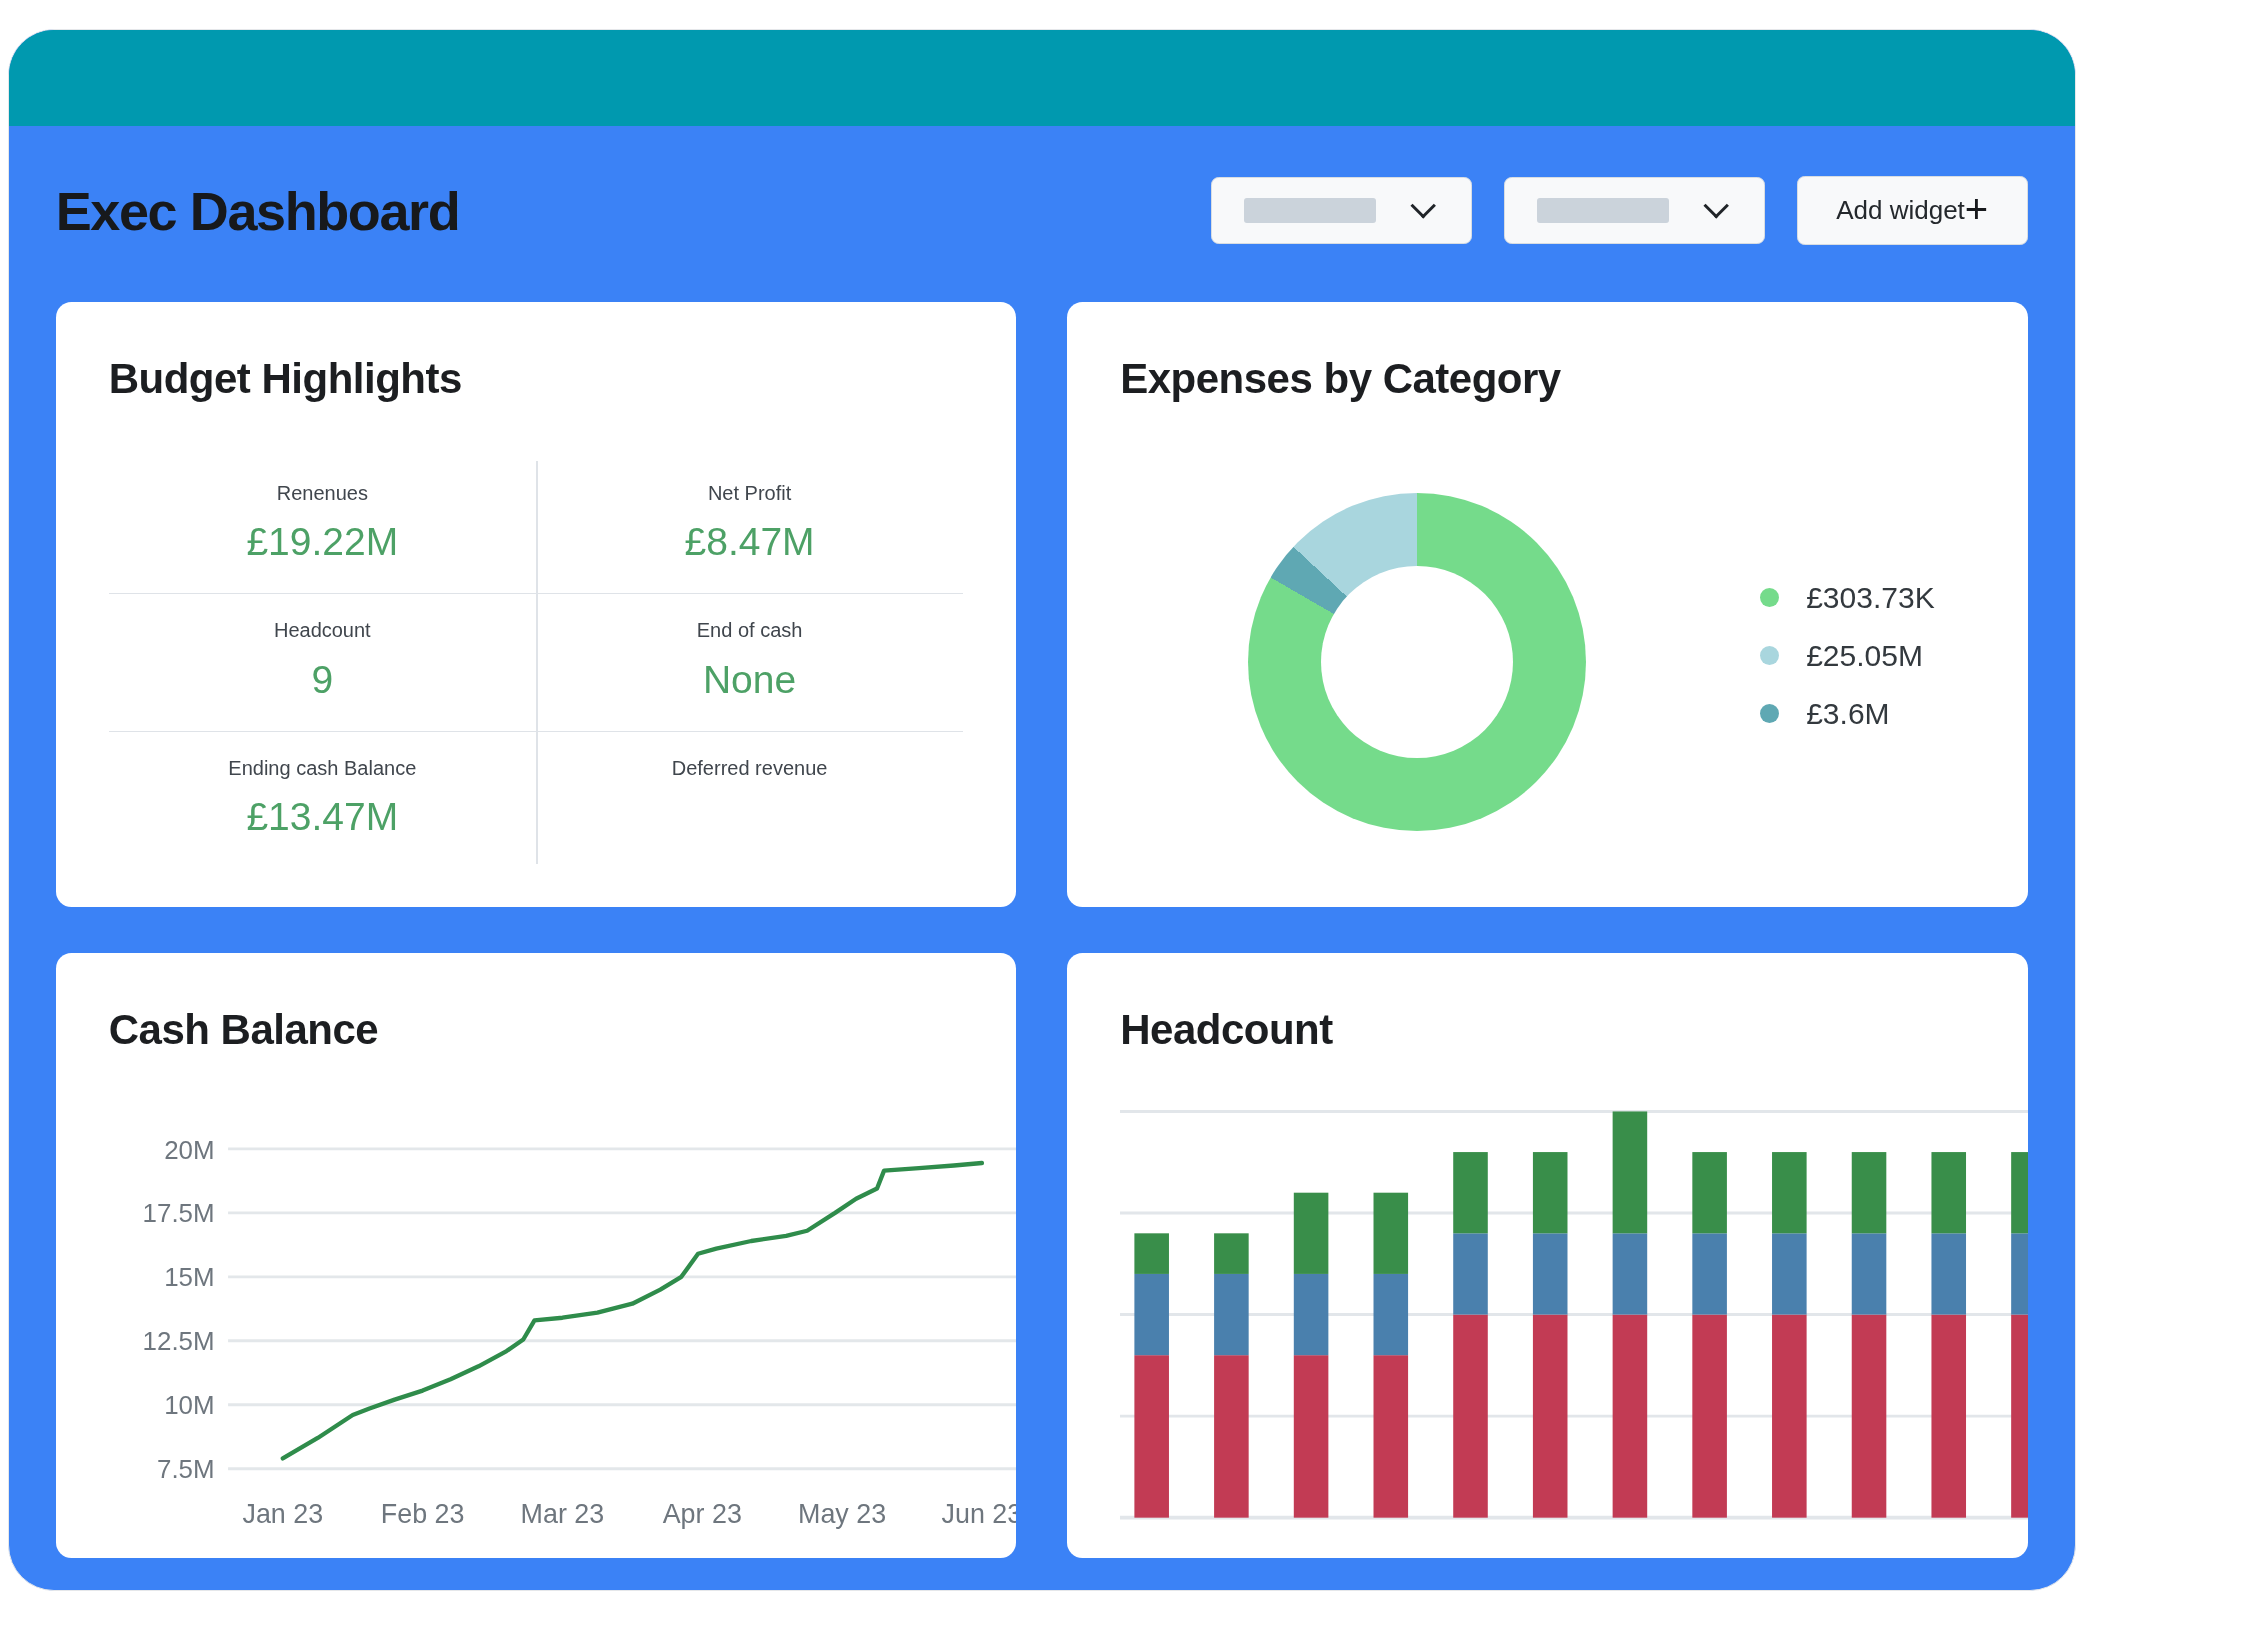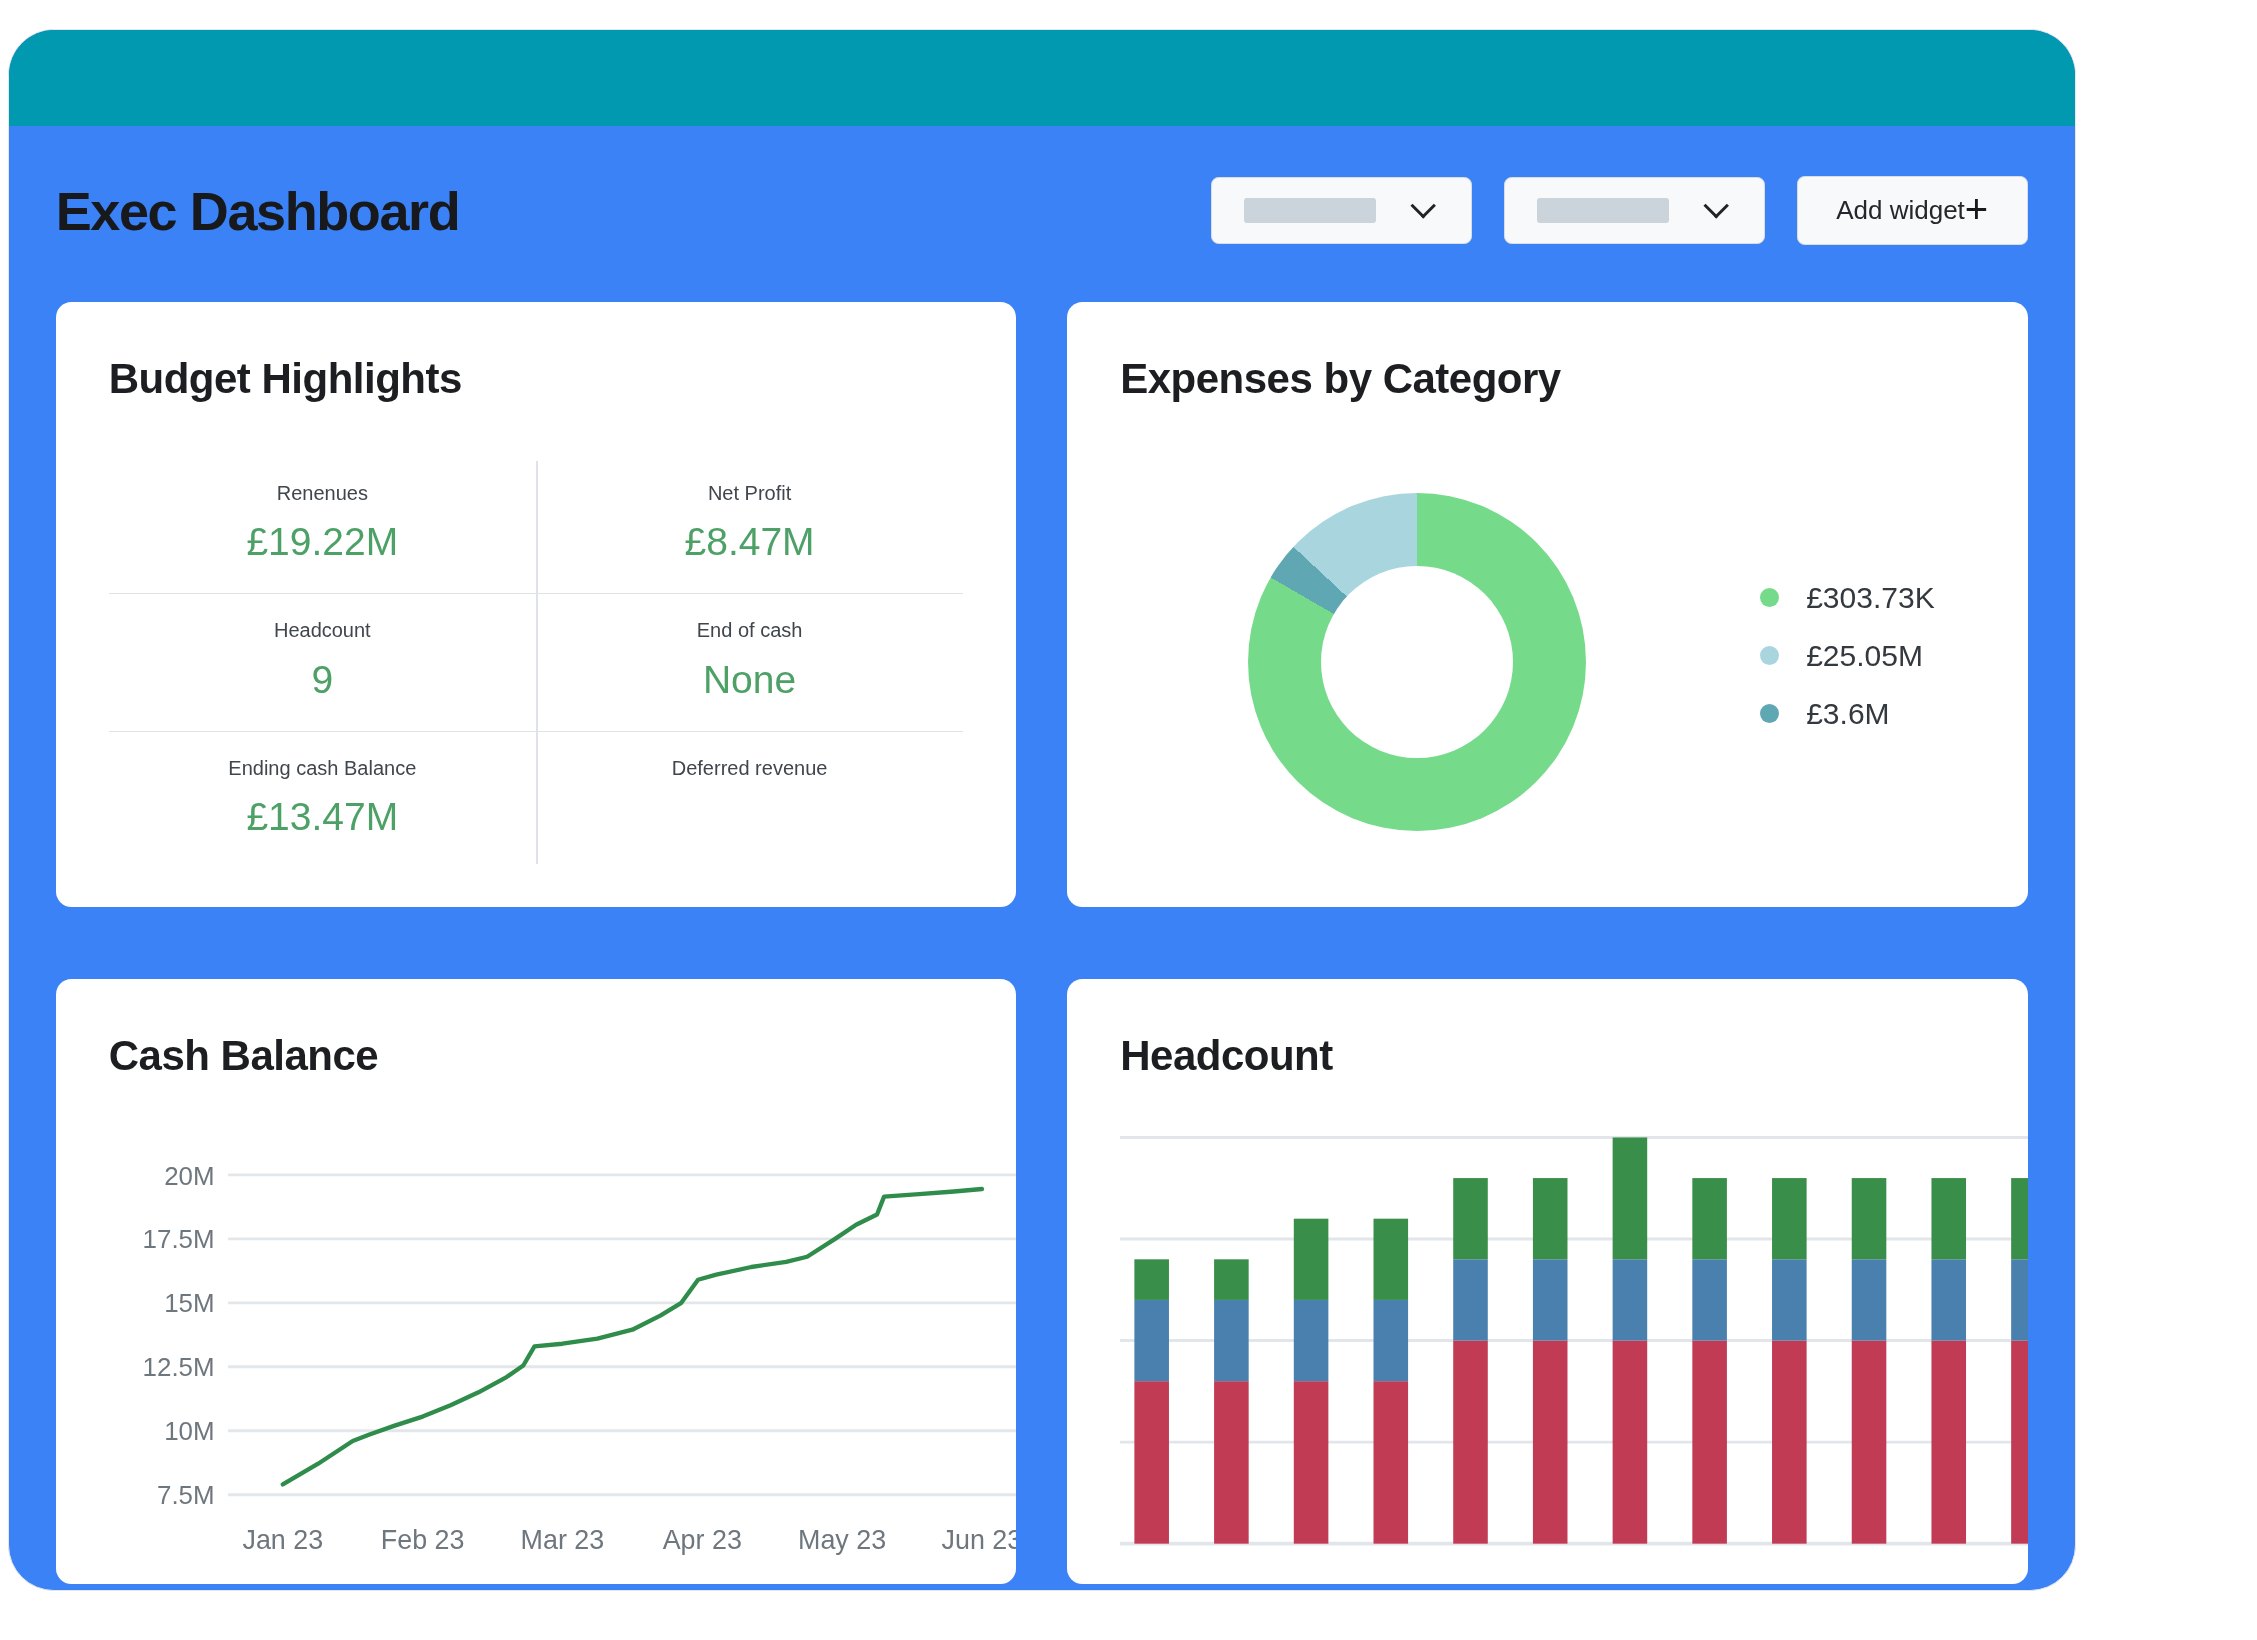--- a/index.html
+++ b/index.html
@@ -13,21 +13,21 @@
   .page-title{font-size:54px;font-weight:800;color:#17191C;letter-spacing:-1.4px;}
   .controls{display:flex;gap:32px;align-items:center;}
   .select{width:261px;height:67px;background:#F8F9FA;border:1.9px solid #D8DDE2;border-radius:7.7px;
     display:flex;align-items:center;justify-content:space-between;padding:0 38px 0 32px;box-sizing:border-box;cursor:pointer;}
   .select-pill{width:132px;height:25px;background:#CBD3DB;border-radius:2.9px;}
   .chevron{width:15.4px;height:15.4px;border-right:3.8px solid #202428;border-bottom:3.8px solid #202428;
     transform:rotate(45deg) translate(-2.9px,-2.9px);}
   .btn-add{width:229px;height:67px;background:#F8F9FA;border:1.9px solid #D8DDE2;border-radius:7.7px;
     display:flex;align-items:center;justify-content:center;font-size:26px;color:#24282C;cursor:pointer;}
   .plus-icon{font-size:40px;font-weight:400;line-height:1;color:#17191C;margin-top:-3.8px;}
-  .cards{display:grid;grid-template-columns:1fr 1fr;gap:72px 51px;margin-top:57px;grid-auto-rows:605px;}
+  .cards{display:grid;grid-template-columns:1fr 1fr;gap:46px 51px;margin-top:57px;grid-auto-rows:605px;}
   .card{position:relative;background:#fff;border-radius:15.4px;padding:53px;box-sizing:border-box;overflow:hidden;}
   .card-title{font-size:42px;font-weight:700;color:#1C1E21;letter-spacing:-0.5px;}
   
   .metric-grid{position:relative;margin-top:54px;display:grid;grid-template-columns:1fr 1fr;}
   .metric-cell{text-align:center;padding:25px 0 29px;}
   .metric-cell.r2,.metric-cell.r3{border-top:1.9px solid #DFE3E8;}
   .metric-label{font-size:20px;color:#40464D;margin-bottom:15.4px;}
   .metric-value{font-size:39px;font-weight:500;color:#4DA166;}
   .v-divider{position:absolute;left:50%;top:3.8px;bottom:3.8px;width:1.9px;background:#DFE3E8;}
   

